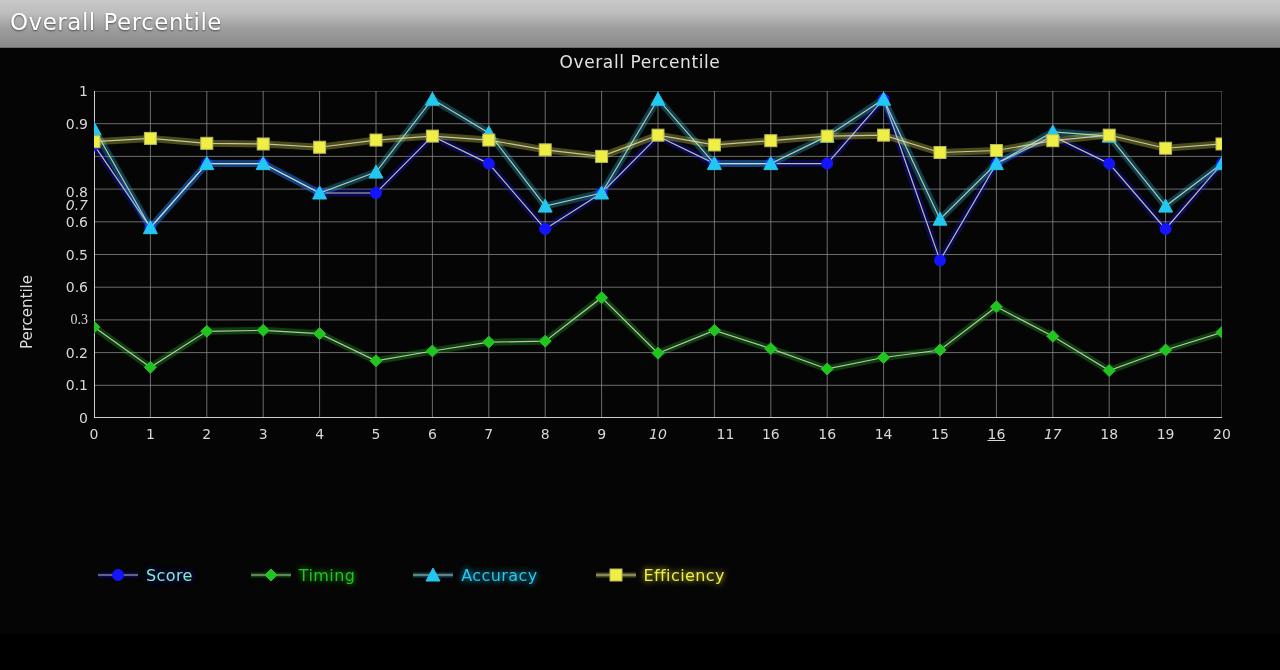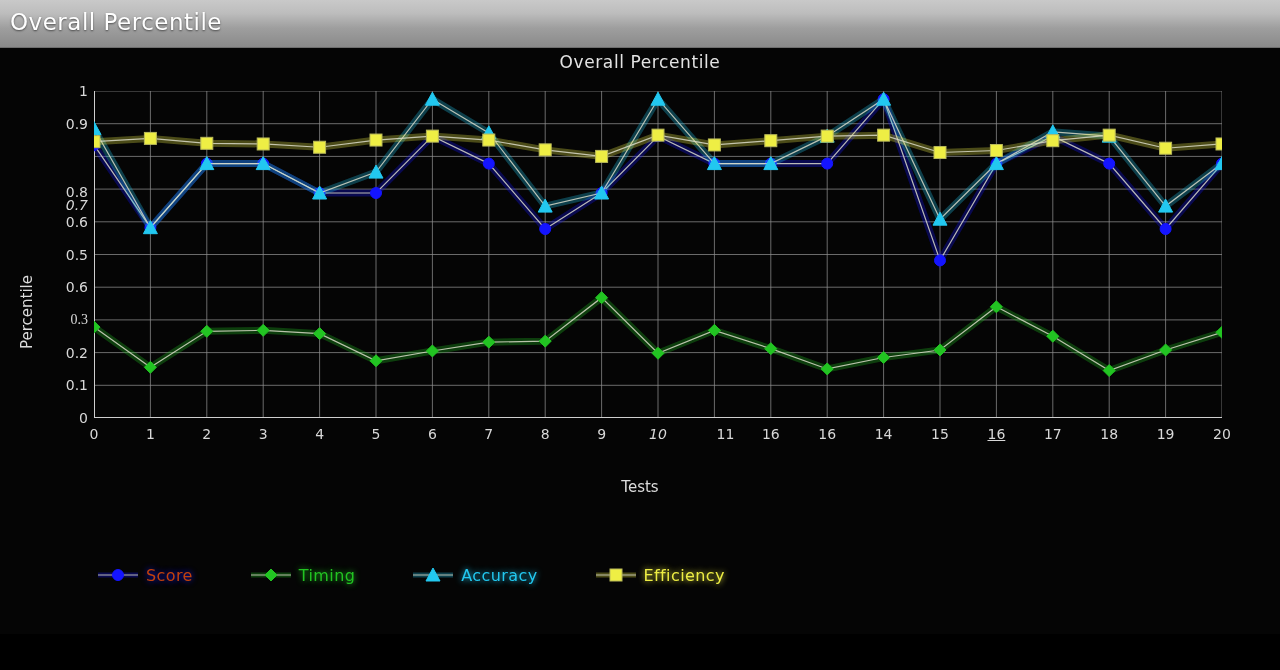--- a/index.html
+++ b/index.html
@@ -198,21 +198,20 @@
 
   <div id="titlebar">
     <div id="titlebar-text">Overall Percentile</div>
   </div>
 
   <div id="chart-area">
 
     <div id="chart-title">Overall Percentile</div>
 
     <div id="ylabel-axis">Percentile</div>
-    <div id="xlabel-axis">Tests</div>
 
     <div id="ylabels">
         <div class="ytick" style="top: 327px;">0</div>
         <div class="ytick" style="top: 294.3px;">0.1</div>
         <div class="ytick" style="top: 261.6px;">0.2</div>
         <div class="ytick" style="top: 228.9px; font-family: Liberation Serif, serif;">0.3</div>
         <div class="ytick" style="top: 196.2px;">0.6</div>
         <div class="ytick" style="top: 163.5px;">0.5</div>
         <div class="ytick" style="top: 130.8px;">0.6</div>
         <div class="ytick" style="top: 114px; font-style: italic;">0.7</div>
@@ -231,21 +230,21 @@
         <div class="xtick" style="left: 394.8px;">7</div>
         <div class="xtick" style="left: 451.2px;">8</div>
         <div class="xtick" style="left: 507.6px;">9</div>
         <div class="xtick" style="left: 564px; font-style: italic;">10</div>
         <div class="xtick" style="left: 620.4px; text-align: right;">11</div>
         <div class="xtick" style="left: 676.8px;">16</div>
         <div class="xtick" style="left: 733.2px;">16</div>
         <div class="xtick" style="left: 789.6px;">14</div>
         <div class="xtick" style="left: 846px;">15</div>
         <div class="xtick" style="left: 902.4px; text-decoration: underline;">16</div>
-        <div class="xtick" style="left: 958.8px;">17</div>
+        <div class="xtick" style="left: 958.8px; font-style: italic;">17</div>
         <div class="xtick" style="left: 1015.2px;">18</div>
         <div class="xtick" style="left: 1071.6px;">19</div>
         <div class="xtick" style="left: 1128px;">20</div>
       </div>
 
     <div id="plot">
       <svg id="plot-svg" width="1128" height="327" viewBox="0 0 1128 327">
           <g>
             <line x1="0" y1="327" x2="1128" y2="327" stroke="#8e8e8e" stroke-width="1" opacity="0.75"></line>
             <line x1="0" y1="294.3" x2="1128" y2="294.3" stroke="#8e8e8e" stroke-width="1" opacity="0.75"></line>
@@ -387,21 +386,21 @@
         </svg>
     </div>
 
     <div id="legend">
         <div class="legend-entry">
           <div class="legend-sample"><svg width="44" height="18" viewBox="0 0 44 18">
               <line x1="2" y1="9" x2="42" y2="9" stroke="#1414ff" stroke-width="5" opacity="0.3"></line>
               <line x1="2" y1="9" x2="42" y2="9" stroke="#d9d9c8" stroke-width="1.2" opacity="0.85"></line>
               <circle cx="22" cy="9" r="5.5" fill="#1414ff" stroke="#1414ff" stroke-width="1"></circle>
             </svg></div>
-          <span class="legend-label" style="color: #c2410c; text-shadow: rgb(20, 20, 255) 0px 0px 6px;">Score</span>
+          <span class="legend-label" style="color: #86efac; text-shadow: rgb(20, 20, 255) 0px 0px 6px;">Score</span>
         </div>
         <div class="legend-entry">
           <div class="legend-sample"><svg width="44" height="18" viewBox="0 0 44 18">
               <line x1="2" y1="9" x2="42" y2="9" stroke="#22c422" stroke-width="5" opacity="0.3"></line>
               <line x1="2" y1="9" x2="42" y2="9" stroke="#d9d9c8" stroke-width="1.2" opacity="0.85"></line>
               <polygon points="22,3 28,9 22,15 16,9" fill="#22c422" stroke="#22c422"></polygon>
             </svg></div>
           <span class="legend-label" style="color: rgb(34, 196, 34); text-shadow: rgb(34, 196, 34) 0px 0px 6px;">Timing</span>
         </div>
         <div class="legend-entry">

